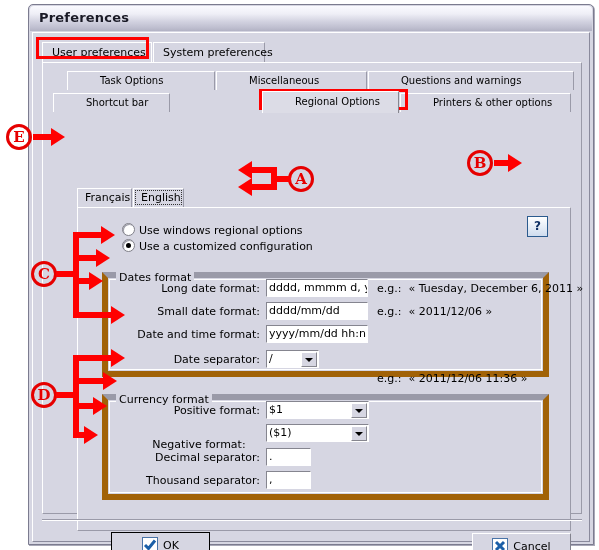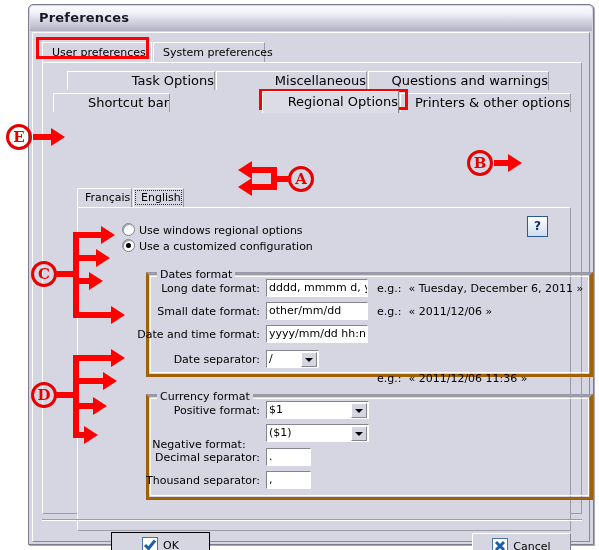--- a/index.html
+++ b/index.html
@@ -114,30 +114,31 @@
     position: absolute;
     left: 10px;
     top: 8px;
     width: 518px;
     height: 44px;
   }
   .ttab {
     position: absolute;
     height: 19px;
     line-height: 18px;
-    text-align: right;
-    font-size: 13px;
+    text-align: left;
+    font-size: 10px;
     box-sizing: border-box;
     background: #d6d6e2;
     border-top: 1px solid #ffffff;
     border-left: 1px solid #ffffff;
     border-right: 1px solid #9a9aa8;
     border-bottom: 1px solid #9a9aa8;
     white-space: nowrap;
     overflow: hidden;
+    padding-left: 32px;
   }
   .ttab.flat {
     border-bottom: none;
   }
   .ttab.selected {
     height: 22px;
     line-height: 20px;
     background: #dcdce6;
     border-top: 1px solid #ffffff;
     border-left: 1px solid #ffffff;
@@ -233,25 +234,24 @@
     line-height: 19px;
     font-size: 12px;
     font-weight: bold;
     color: #0d2f63;
     cursor: default;
   }
 
   
   .groupbox {
     position: absolute;
-    border: 3px solid #a16207;
+    border: 6px solid #a16207;
     border-top-color: #9a9aa8;
     box-sizing: border-box;
     background: transparent;
-    margin-left: 44px;
   }
   .groupbox::before {
     content: "";
     position: absolute;
     left: 1px; top: 1px; right: 1px; bottom: 1px;
     border: 1px solid #ffffff;
     pointer-events: none;
   }
   .group-title {
     position: absolute;
@@ -440,21 +440,21 @@
     <div id="outer-tab-body">
 
       <div id="tabstrip">
 
         <div class="ttab flat" style="left:14px; top:0; width:148px;">
           <span>Task Options</span>
         </div>
         <div class="ttab flat" style="left:163px; top:0; width:151px;">
           <span>Miscellaneous</span>
         </div>
-        <div class="ttab flat" style="left:315px; top:0; width:181px;">
+        <div class="ttab flat" style="left:315px; top:0; width:206px;">
           <span>Questions and warnings</span>
         </div>
 
         <div class="ttab flat" style="left:0px; top:22px; width:117px;">
           <span>Shortcut bar</span>
         </div>
         <div class="ttab selected" style="left:209px; top:20px; width:137px;">
           <span>Regional Options</span>
         </div>
         <div class="ttab flat" style="left:347px; top:22px; width:171px;">
@@ -484,21 +484,21 @@
           <span class="group-title">Dates format</span>
         </div>
 
         <div class="fld-label" style="left:60px; top:74px; width:122px;">Long date format:</div>
         <div class="txtbox" style="left:188px; top:71px; width:102px; height:18px;">dddd, mmmm d, yyyy</div>
         <div class="eg" style="left:299px; top:74px;">
           <span>e.g.:</span>&nbsp;&nbsp;<span>« Tuesday, December 6, 2011 »</span>
         </div>
 
         <div class="fld-label" style="left:60px; top:97px; width:122px;">Small date format:</div>
-        <div class="txtbox" style="left:188px; top:94px; width:102px; height:18px;">other/mm/dd</div>
+        <div class="txtbox" style="left:188px; top:94px; width:102px; height:18px;">dddd/mm/dd</div>
         <div class="eg" style="left:299px; top:97px;">
           <span>e.g.:</span>&nbsp;&nbsp;<span>« 2011/12/06 »</span>
         </div>
 
         <div class="fld-label" style="left:50px; top:120px; width:132px;">Date and time format:</div>
         <div class="txtbox" style="left:188px; top:117px; width:102px; height:18px;">yyyy/mm/dd hh:nn</div>
         <div class="eg" style="left:299px; top:120px;margin-top:44px;">
           <span>e.g.:</span>&nbsp;&nbsp;<span>« 2011/12/06 11:36 »</span>
         </div>
 

